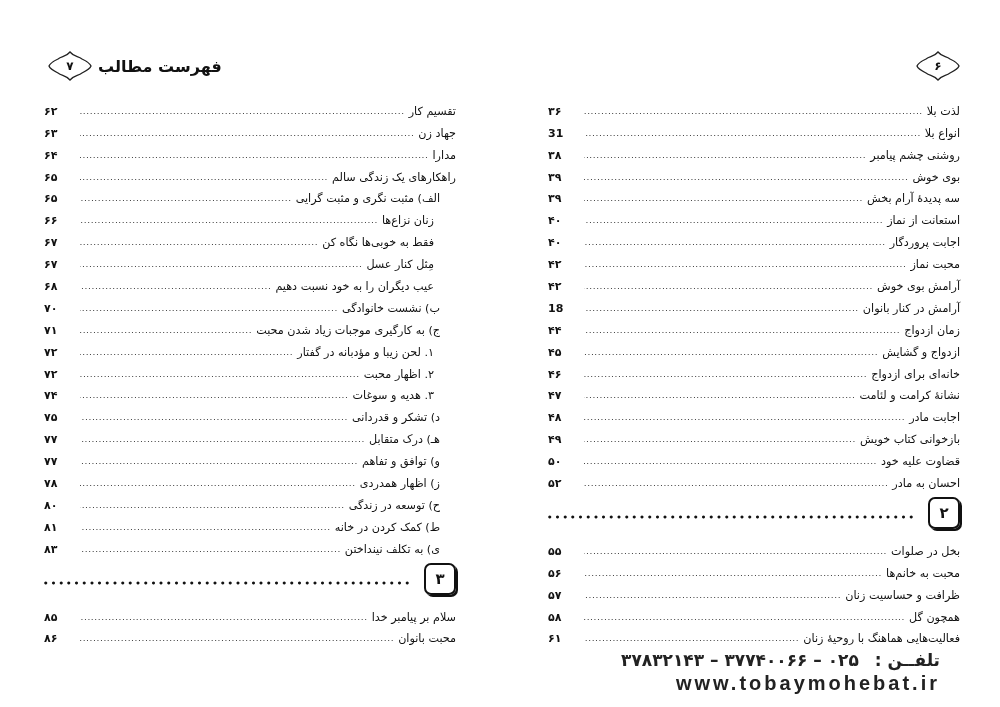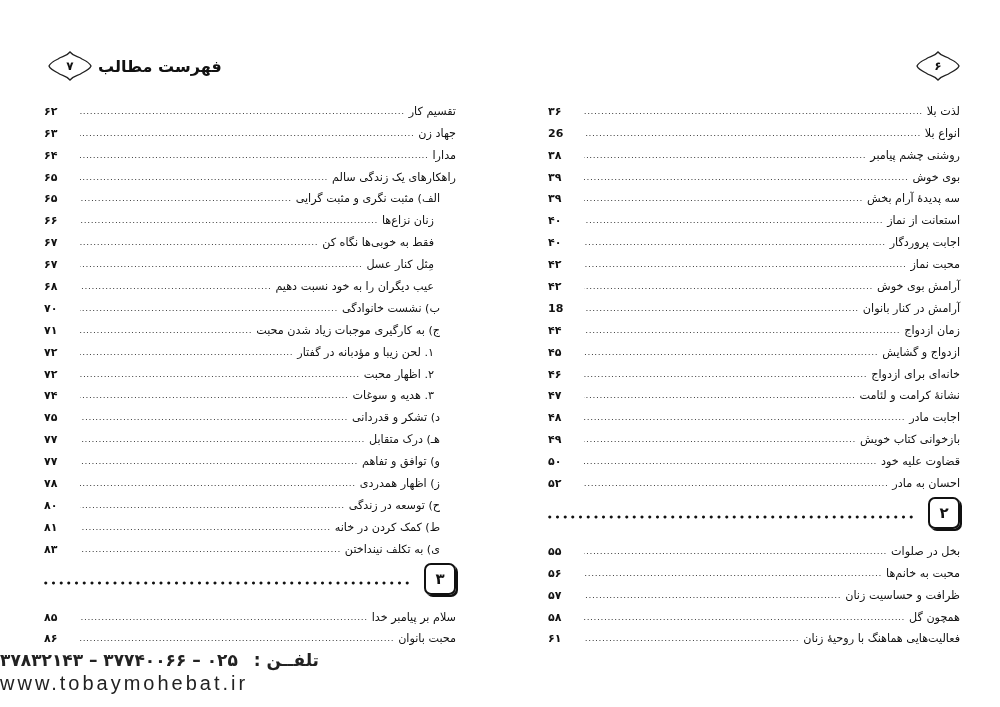--- a/index.html
+++ b/index.html
@@ -28,24 +28,24 @@
   .row .num { width:34px; text-align:left; font-weight:bold; font-size:11px; padding-right:2px; }
   .row.indent1 .title { padding-right:16px; }
   .row.indent2 .title { padding-right:22px; }
 
   .chapter { direction:rtl; display:flex; align-items:center; height:46px; }
   .chapter-badge { width:28px; height:28px; border:2px solid #111; border-radius:7px; box-shadow:2px 2px 0 #111;
                    display:flex; align-items:center; justify-content:center; font-size:15px; font-weight:bold; margin-left:14px; }
   .chapter-dots { flex:1; overflow:hidden; white-space:nowrap; font-size:14px; letter-spacing:2.4px; font-weight:bold; direction:ltr; text-align:right; }
   .chapter-dots::before { content:"●●●●●●●●●●●●●●●●●●●●●●●●●●●●●●●●●●●●●●●●●●●●●●●●●●●●●●●●●●●●"; font-size:4px; letter-spacing:4.2px; }
 
-  .footer { position:absolute; left:0; width:940px; top:650px; text-align:left; }
+  .footer { position:absolute; left:0; width:940px; top:650px; text-align:right; }
   .phone { direction:rtl; font-size:17px; font-weight:bold; letter-spacing:1px; color:#222; }
   .phone .lbl { margin-left:10px; }
-  .url { font-family:"Liberation Sans", sans-serif; font-size:20px; font-weight:normal; letter-spacing:3px; color:#222; margin-top:2px; }
+  .url { font-family:"Liberation Sans", sans-serif; font-size:20px; font-weight:bold; letter-spacing:3px; color:#222; margin-top:2px; }
 </style>
 </head>
 <body>
 
 <div class="page right">
   <div class="header">
     <div class="ornament">
       <svg width="44" height="30" viewBox="0 0 44 30">
         <path d="M22 1 C26 6 30 5 34 8 C38 10 42 12 43 15 C42 18 38 20 34 22 C30 25 26 24 22 29 C18 24 14 25 10 22 C6 20 2 18 1 15 C2 12 6 10 10 8 C14 5 18 6 22 1 Z" fill="none" stroke="#222" stroke-width="1.3"></path>
       </svg>
@@ -56,21 +56,21 @@
   <div class="toc">
     <div id="r-before">
         <div class="row">
           <span class="title">لذت بلا</span>
           <span class="dots"></span>
           <span class="num">۳۶</span>
         </div>
         <div class="row">
           <span class="title">انواع بلا</span>
           <span class="dots"></span>
-          <span class="num">26</span>
+          <span class="num">31</span>
         </div>
         <div class="row">
           <span class="title">روشنی چشم پیامبر</span>
           <span class="dots"></span>
           <span class="num">۳۸</span>
         </div>
         <div class="row">
           <span class="title">بوی خوش</span>
           <span class="dots"></span>
           <span class="num">۳۹</span>

